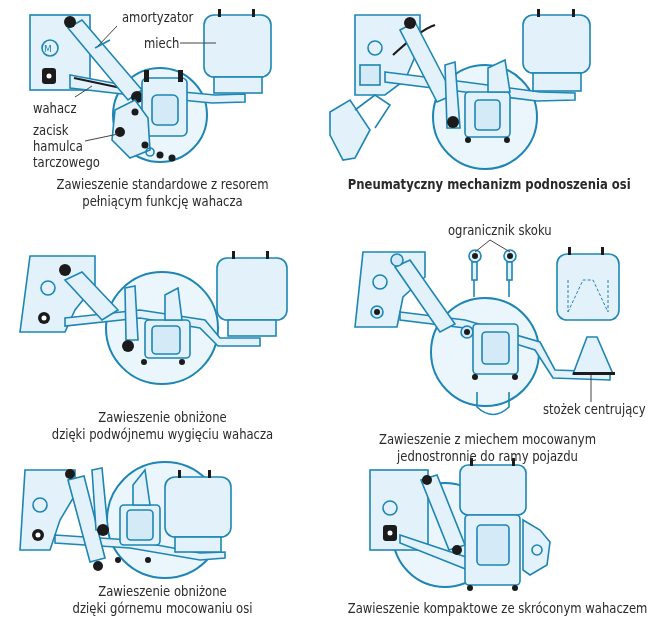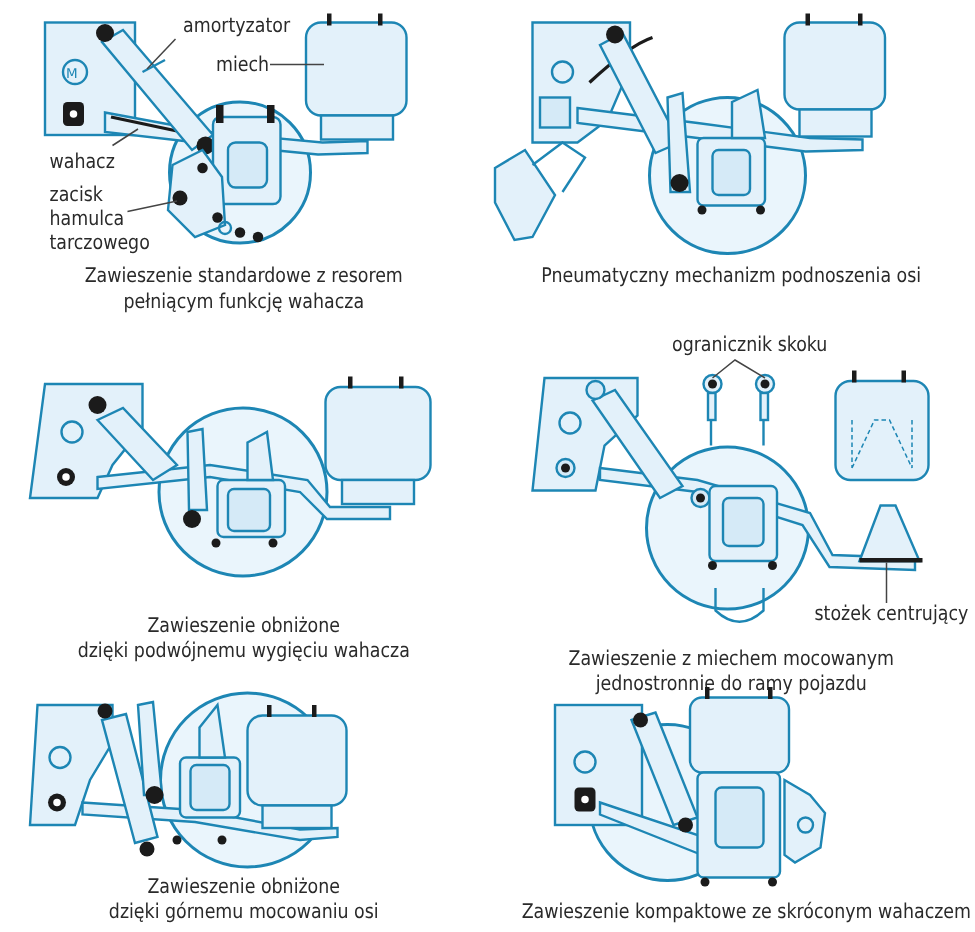--- a/index.html
+++ b/index.html
@@ -77,21 +77,21 @@
   <div class="label" style="left:122px;top:9px;">amortyzator</div>
   <div class="label" style="left:144px;top:35px;">miech</div>
   <div class="label" style="left:33px;top:100px;">wahacz</div>
   <div class="label" style="left:33px;top:122px;">zacisk</div>
   <div class="label" style="left:33px;top:138px;">hamulca</div>
   <div class="label" style="left:33px;top:154px;">tarczowego</div>
   <div class="caption" style="left:0;width:325px;top:176px;">Zawieszenie standardowe z resorem</div>
   <div class="caption" style="left:0;width:325px;top:193px;">pełniącym funkcję wahacza</div>
 </div>
 
-<div class="panel" style="left:325px;top:0;width:325px;height:210px;">
+<div class="panel" style="left:325px;top:0;width:325px;height:210px;font-weight:bold;">
   <svg width="325" height="210">
     <g>
         <circle class="wheel" cx="160" cy="117" r="52"></circle>
       </g>
     <g>
       <path class="f" d="M30 15 L95 15 L95 45 L80 80 L60 95 L30 95 Z"></path>
       <circle class="o" cx="50" cy="48" r="7"></circle>
       <rect class="f2" x="35" y="65" width="20" height="20"></rect>
     </g>
     <g>

